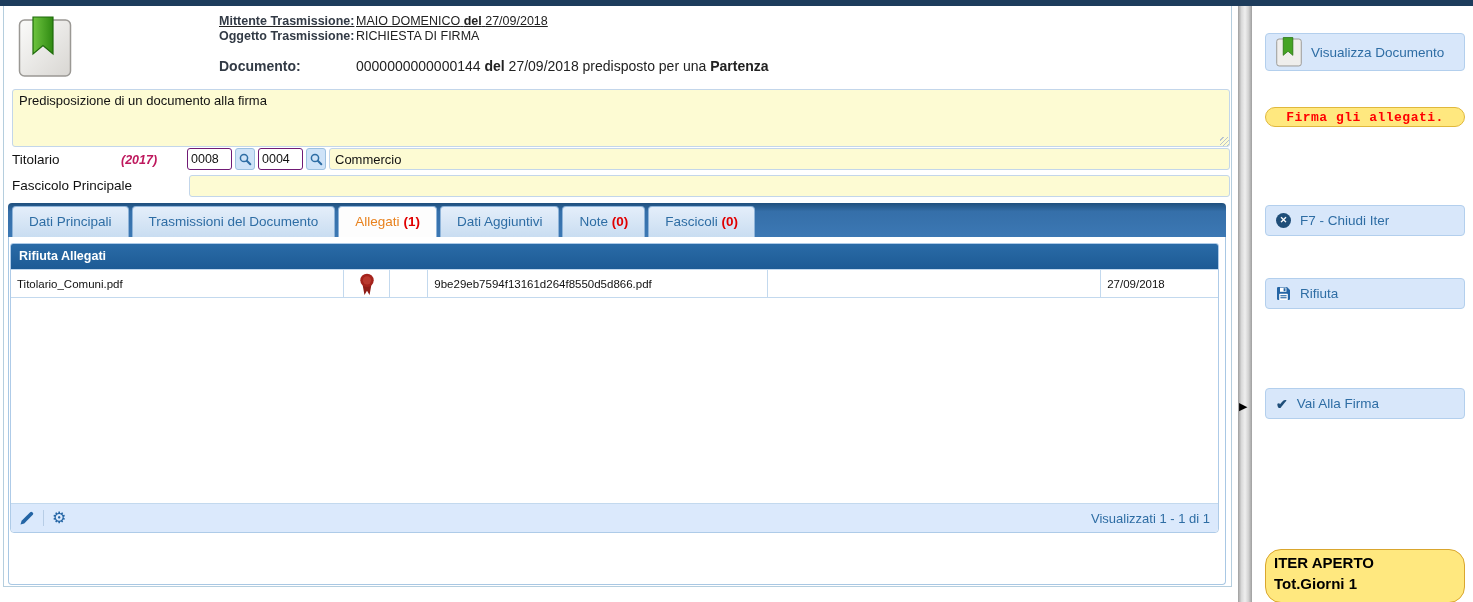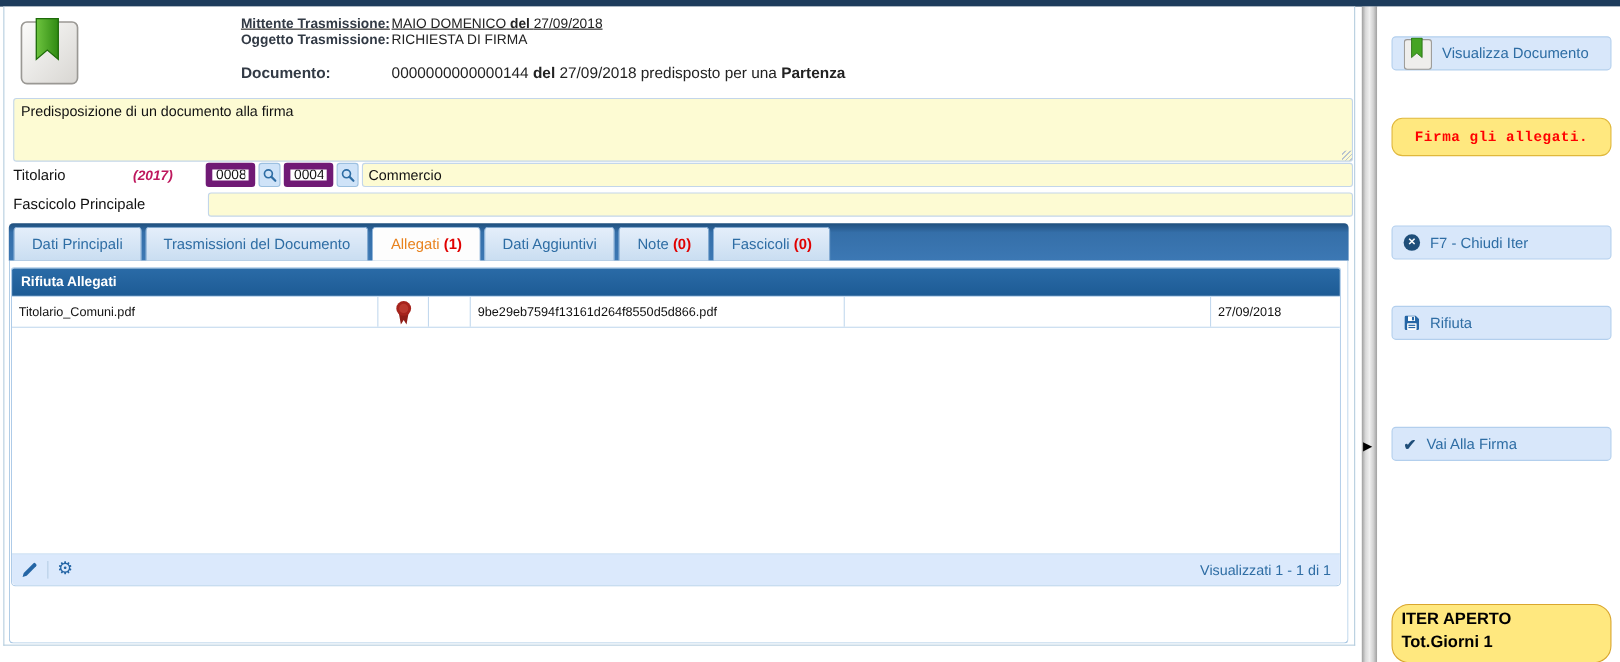--- a/index.html
+++ b/index.html
@@ -27,21 +27,21 @@
   .summary-box { left:8px; top:83px; width:1218px; height:58px; background:#fdfbd3;
                  border:1px solid #c3d6ea; border-radius:3px; resize:none;
                  font-family:"Liberation Sans",sans-serif; font-size:13px; color:#111;
                  padding:3px 6px; outline:none; }
   .grip { left:1216px; top:131px; width:9px; height:9px;
           background:repeating-linear-gradient(135deg,transparent 0 2px,#b9c4cf 2px 3px); }
 
   
   .fld-label { font-size:13.5px; color:#111; }
   .year { font-size:12.5px; font-style:italic; color:#be185d; font-weight:bold; }
-  .code-input { width:45px; height:22px; border:6px solid #701a75; border-radius:3px;
+  .code-input { width:45px; height:22px; border:1px solid #701a75; border-radius:3px;
                 font-size:12.5px; padding:0 3px; color:#111; font-family:"Liberation Sans",sans-serif; }
   .loupe-btn { width:20px; height:22px; background:#cfe3f8; border:1px solid #9cc0e0;
                border-radius:3px; display:flex; align-items:center; justify-content:center; cursor:pointer; }
   .yellow-input { height:22px; background:#fdfbd3; border:1px solid #c3d6ea; border-radius:3px;
                   font-size:13px; padding:0 5px; color:#111; font-family:"Liberation Sans",sans-serif; }
 
   
   .tabbar { left:8px; top:203px; width:1218px; height:34px;
             background:linear-gradient(180deg,#1f4f7d 0,#356fa9 25%,#3c78b4 100%);
             border-radius:4px 4px 0 0; display:flex; gap:3px; padding:3px 0 0 4px; }
@@ -84,21 +84,21 @@
   .splitter { left:1238px; top:6px; width:14px; height:596px;
               background:linear-gradient(90deg,#9e9e9e 0,#d9d9d9 25%,#efefef 50%,#d2d2d2 75%,#9e9e9e 100%); }
   .splitter-arrow { left:1239px; top:401px; font-size:11px; color:#000; line-height:1; cursor:pointer; }
 
   
   .sidebar { left:1252px; top:6px; width:221px; height:596px; background:#fff; }
   .side-btn { position:absolute; left:13px; width:200px; background:#d8e7fa; border:1px solid #b3cfed;
               border-radius:4px; display:flex; align-items:center; gap:9px; padding:0 10px;
               color:#2e6da4; font-size:13.5px; cursor:pointer; }
   .badge { position:absolute; left:13px; width:200px; background:#ffe87f; border:1px solid #e0b83c; }
-  .firma-badge { top:101px; height:35px; border-radius:10px; display:flex; align-items:center; justify-content:center;
+  .firma-badge { top:101px; height:20px; border-radius:10px; display:flex; align-items:center; justify-content:center;
                  font-family:"Liberation Mono", monospace; font-weight:bold; font-size:13px; color:#ff0000;
                  letter-spacing:0.5px; white-space:nowrap; }
   .iter-badge { top:543px; height:54px; border-radius:16px; border-color:#d9a62e; padding:2px 8px;
                 font-weight:bold; font-size:15px; color:#000000; line-height:21px; }
 
   .xcircle { width:15px; height:15px; border-radius:50%; background:#1f4e79; color:#fff;
              font-size:9px; font-weight:bold; display:flex; align-items:center; justify-content:center;
              line-height:1; flex:0 0 auto; }
   .check-ic { color:#1f4e79; font-size:14px; font-weight:bold; }
   .gear-ic { color:#2465a5; font-size:16px; line-height:1; cursor:pointer; }
@@ -212,21 +212,21 @@
       <span class="foot-status">Visualizzati 1 - 1 di 1</span>
     </div>
   </div>
 </div>
 
 <div class="abs splitter"></div>
 <span class="abs splitter-arrow">▶</span>
 
 <div class="abs sidebar">
 
-  <div class="side-btn" style="top:27px; height:31px;">
+  <div class="side-btn" style="top:27px; height:38px;">
     <svg width="26" height="30" viewBox="0 0 54 62">
       <rect x="1.5" y="4" width="51" height="56" rx="5" fill="#efeeec" stroke="#9a9894" stroke-width="2"></rect>
       <path d="M15 1 h20 v37 l-10 -8.5 L15 38 Z" fill="#45a424" stroke="#1e6b0a" stroke-width="1.5"></path>
     </svg>
     <span>Visualizza Documento</span>
   </div>
 
   <div class="badge firma-badge">
     <span>Firma gli allegati.</span>
   </div>

